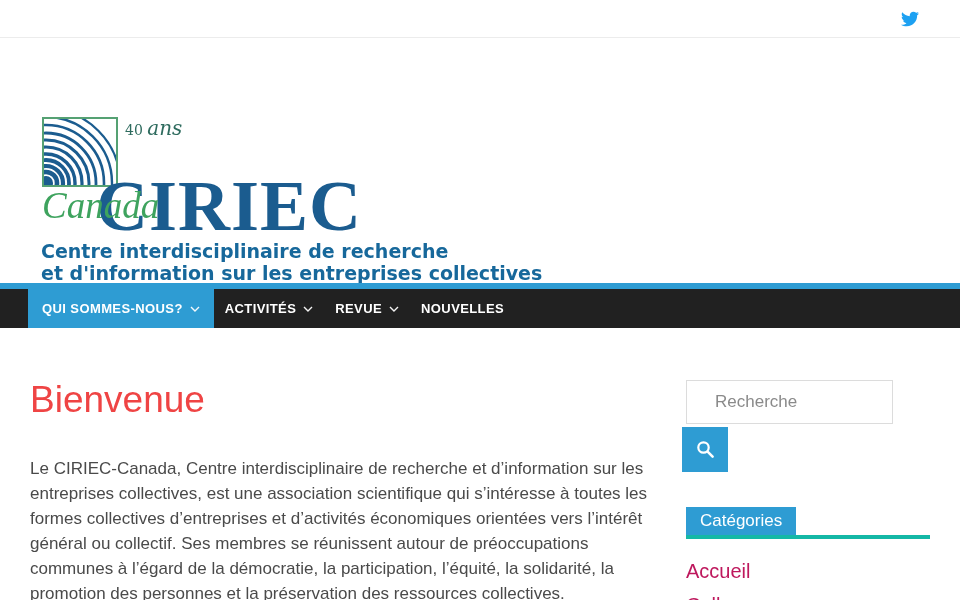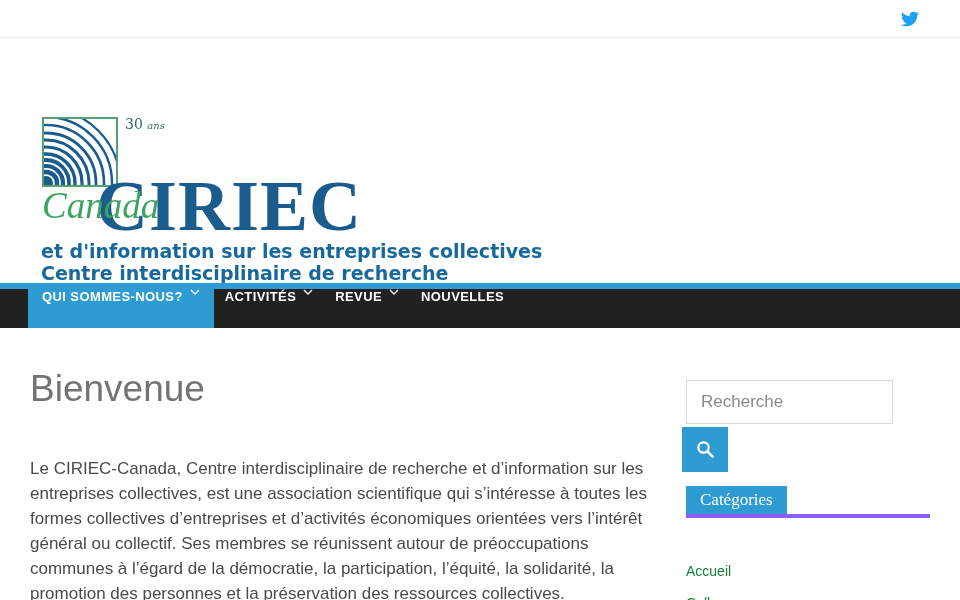--- a/index.html
+++ b/index.html
@@ -15,63 +15,63 @@
   .topbar { position:absolute; left:0; top:0; width:960px; height:38px;
             background:#fff; border-bottom:1px solid #ececec; }
   .twitter-link { position:absolute; right:39px; top:10px; width:22px; height:18px; display:block; }
   .twitter-link svg { width:22px; height:18px; fill:#1da1f2; }
 
   
   .header { position:absolute; left:0; top:39px; width:960px; height:244px; background:#fff; }
   .logo-mark { position:absolute; left:42px; top:78px; }
   .logo-fifty { position:absolute; left:125px; top:77px; color:#2e6b5e;
                 font-family:"DejaVu Serif", serif; font-size:14px; }
-  .logo-ans { font-style:italic; font-size:10px; }
+  .logo-ans { font-style:italic; font-size:20px; }
   .logo-ciriec { position:absolute; left:96px; top:101px; color:#1b5c8f;
                  font-family:"Liberation Serif", serif; font-weight:700;
                  font-size:72px; line-height:1; letter-spacing:1px;margin-top:30px; }
   .logo-canada { position:absolute; left:42px; top:148px; color:#3ea35e;
                  font-family:Liberation Serif, serif; font-style:italic;
                  font-size:37px; line-height:1; }
   .logo-tagline { position:absolute; left:41px; top:201px; color:#17689b;
                   font-family:"DejaVu Sans", sans-serif; font-weight:700;
                   font-size:19px; line-height:22px; white-space:nowrap; }
 
   
   .nav-strip { position:absolute; left:0; top:283px; width:960px; height:6px; background:#2e9cd3; }
   .nav { position:absolute; left:0; top:289px; width:960px; height:39px;
          background:#212121; display:flex; padding-left:28px; }
-  .nav-item { display:flex; align-items:flex-start; height:39px; padding:0 11px;
+  .nav-item { display:flex; align-items:center; height:39px; padding:0 11px;
               color:#fff; font-size:13px; font-weight:700; letter-spacing:.4px;
               white-space:nowrap; }
   .nav-item.active { background:#2e9cd3; padding:0 14px; }
   .nav-item .chev { margin-left:7px; opacity:.95; }
 
   
-  .page-title { position:absolute; left:30px; top:370px; color:#737373;
+  .page-title { position:absolute; left:30px; top:381px; color:#ef4444;
                 font-size:37px; font-weight:400; line-height:1; }
   .intro-text { position:absolute; left:30px; top:456px; width:624px;
                 color:#4a4a4a; font-size:17px; line-height:25px; }
 
   
   .search-input { position:absolute; left:686px; top:380px; width:207px; height:44px;
-                  border:1px solid #dcdcdc; background:#fff; padding:0 14px;
+                  border:1px solid #dcdcdc; background:#fff; padding:0 28px;
                   font-size:17px; color:#444; font-family:"Liberation Sans", sans-serif;
                   outline:none; }
   .search-input::placeholder { color:#8a8a8a; opacity:1; }
   .search-button { position:absolute; left:682px; top:427px; width:46px; height:45px;
                    background:#2e9cd3; border:none; cursor:pointer;
                    display:flex; align-items:center; justify-content:center; }
-  .widget-header { position:absolute; left:686px; top:486px; width:244px;
-                   border-bottom:4px solid #8b5cf6;font-family:Liberation Serif, serif; }
+  .widget-header { position:absolute; left:686px; top:507px; width:244px;
+                   border-bottom:4px solid #14b8a6; }
   .widget-title { display:inline-block; background:#2e9cd3; color:#fff;
                   font-size:17px; padding:4px 14px 4px 14px; }
   .cat-list { position:absolute; left:686px; top:562px; width:244px; list-style:none; }
   .cat-list li { margin-bottom:14px; line-height:18px; }
-  .cat-list a { color:#15803d; font-size:14px;margin-top:28px; }
+  .cat-list a { color:#be185d; font-size:20px;margin-top:28px; }
 </style>
 </head>
 <body>
 
 <div class="topbar">
   <a class="twitter-link" title="Twitter">
     <svg viewBox="0 0 24 24">
       <path d="M23.954 4.569c-.885.389-1.83.654-2.825.775 1.014-.611 1.794-1.574 2.163-2.723-.951.555-2.005.959-3.127 1.184-.896-.959-2.173-1.559-3.591-1.559-2.717 0-4.92 2.203-4.92 4.917 0 .39.045.765.127 1.124C7.691 8.094 4.066 6.13 1.64 3.161c-.427.722-.666 1.561-.666 2.475 0 1.71.87 3.213 2.188 4.096-.807-.026-1.566-.248-2.228-.616v.061c0 2.385 1.693 4.374 3.946 4.827-.413.111-.849.171-1.296.171-.314 0-.615-.03-.916-.086.631 1.953 2.445 3.377 4.604 3.417-1.68 1.319-3.809 2.105-6.102 2.105-.39 0-.779-.023-1.17-.067 2.189 1.394 4.768 2.209 7.557 2.209 9.054 0 13.999-7.496 13.999-13.986 0-.209 0-.42-.015-.63.961-.689 1.8-1.56 2.46-2.548l-.047-.02z"></path>
     </svg>
   </a>
@@ -92,26 +92,26 @@
       <circle cx="4" cy="66" r="23" stroke-width="3.8"></circle>
       <circle cx="4" cy="66" r="29" stroke-width="3.4"></circle>
       <circle cx="4" cy="66" r="36" stroke-width="3.2"></circle>
       <circle cx="4" cy="66" r="43" stroke-width="3"></circle>
       <circle cx="4" cy="66" r="50" stroke-width="2.8"></circle>
       <circle cx="4" cy="66" r="58" stroke-width="2.6"></circle>
       <circle cx="4" cy="66" r="66" stroke-width="2.4"></circle>
       <circle cx="4" cy="66" r="74" stroke-width="2.2"></circle>
     </g>
   </svg>
-  <div class="logo-fifty"><span>30</span> <span class="logo-ans">ans</span></div>
+  <div class="logo-fifty"><span>40</span> <span class="logo-ans">ans</span></div>
   <div class="logo-ciriec">CIRIEC</div>
   <div class="logo-canada">Canada</div>
   <div class="logo-tagline">
+    <div>Centre interdisciplinaire de recherche</div>
     <div>et d'information sur les entreprises collectives</div>
-    <div>Centre interdisciplinaire de recherche</div>
   </div>
 </div>
 
 <div class="nav-strip"></div>
 <nav class="nav">
   <a class="nav-item active">
     <span>QUI SOMMES-NOUS?</span>
     <svg class="chev" width="10" height="6" viewBox="0 0 10 6">
         <path d="M1 1 L5 5 L9 1" stroke="#ffffff" stroke-width="1.4" fill="none"></path>
       </svg>

